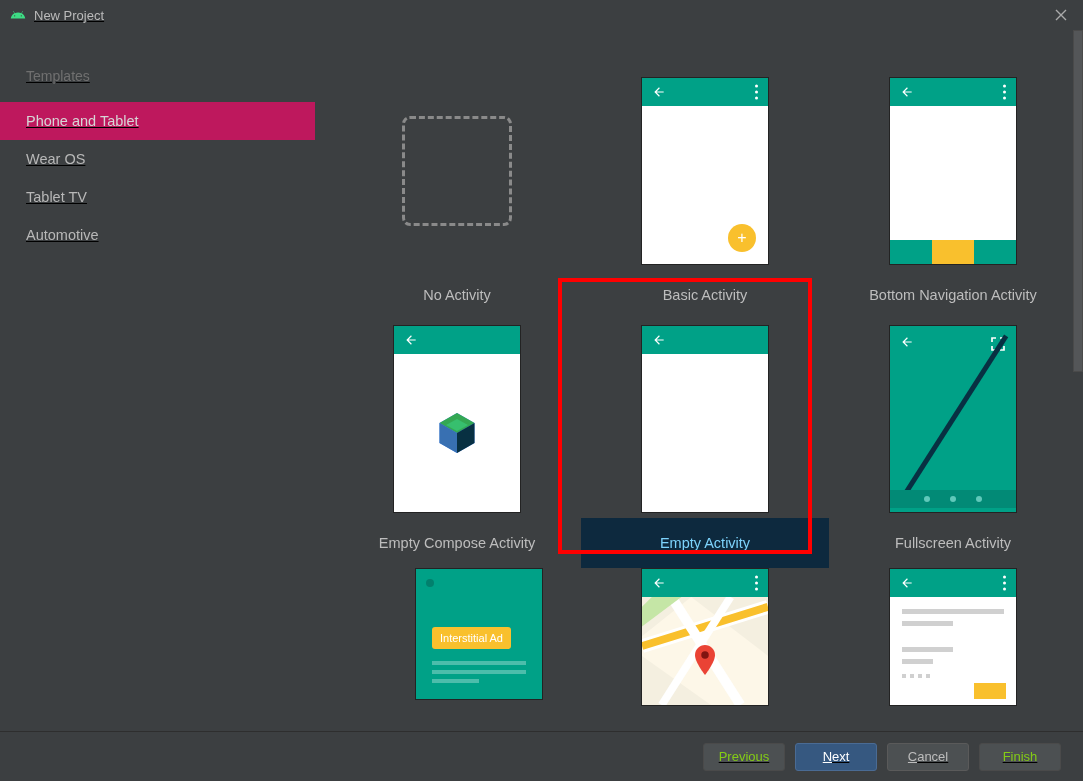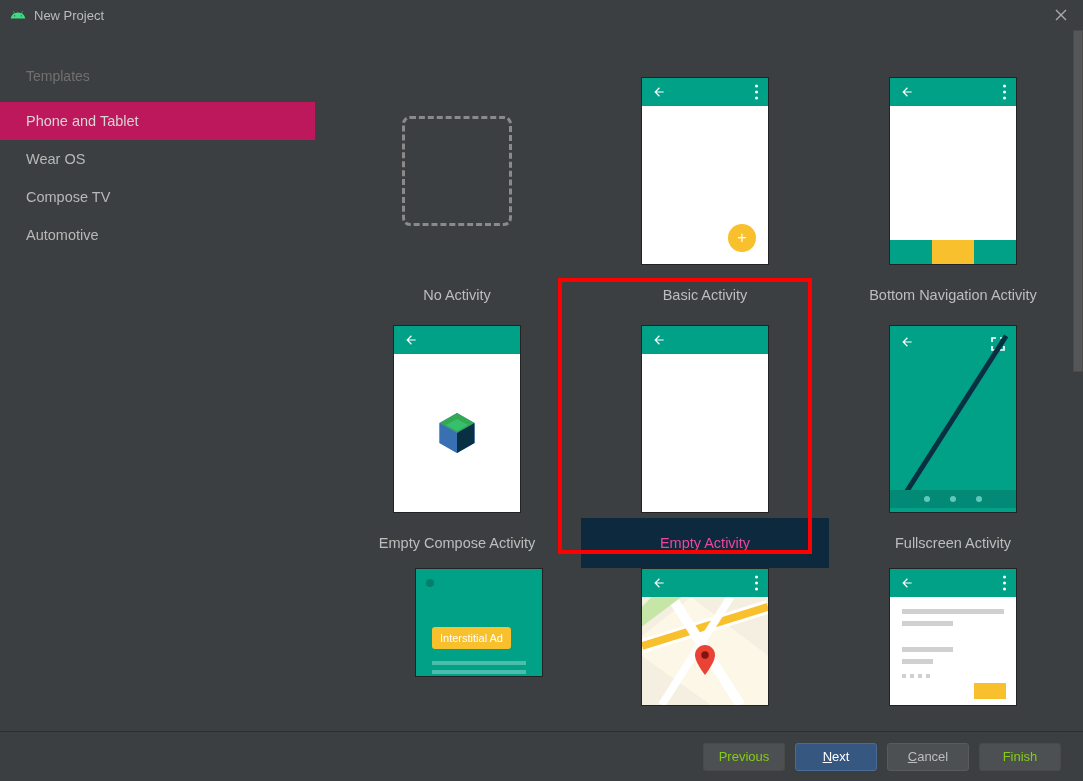--- a/index.html
+++ b/index.html
@@ -1,35 +1,35 @@
 <!DOCTYPE html>
 <html><head>
 <meta charset="utf-8">
 <style>
   * { box-sizing: border-box; margin: 0; padding: 0; }
   html, body { width: 1083px; height: 781px; font-family: "Segoe UI", Arial, sans-serif; background: #2b2b2b; overflow: hidden; }
-  .window { width: 1083px; height: 781px; background: #3c3f41; display: flex; flex-direction: column; position: relative; }
+  .window { width: 1083px; height: 781px; background: #3c3f41; display: flex; flex-direction: column; position: relative; text-decoration: underline; }
   .titlebar { height: 30px; background: #3c3f41; display: flex; align-items: center; padding: 0 10px; color: #bbb; font-size: 13px; }
   .titlebar .android-icon { width: 16px; height: 16px; margin-right: 8px; }
   .titlebar .title { flex: 1; }
   .titlebar .close { width: 24px; height: 24px; display:flex; align-items:center; justify-content:center; color:#aaa; cursor:pointer; }
   .body { flex:1; display:flex; min-height:0; }
   .sidebar { width: 315px; background: #3c3f41; display:flex; flex-direction:column; padding-top: 30px; }
   .sidebar-header { color: #707070; font-size: 14px; padding: 8px 26px 18px 26px; }
   .sidebar-item { color: #b8b8b8; font-size: 14.5px; padding: 11px 26px; cursor:pointer; }
   .sidebar-item.selected { background: #be185d; color: #d6d6d6; }
   .main { flex:1; background:#3c3f41; position:relative; overflow:hidden; }
   .scroll-area { position:absolute; top:0; left:0; right:10px; bottom:0; overflow:hidden; }
   .grid { display:grid; grid-template-columns: repeat(3, 248px); column-gap: 0; row-gap: 0; padding-top: 42px; padding-left: 18px; position:relative; }
   .tile { width:248px; display:flex; flex-direction:column; align-items:center; cursor:pointer; }
   .thumb-wrap { width:248px; height:198px; display:flex; align-items:center; justify-content:center; }
   .tile-label-area { width:248px; height:50px; display:flex; align-items:center; justify-content:center; }
   .tile-label { color:#bdbdbd; font-size:14.5px; text-align:right; }
   .tile.selected .tile-label-area { background:#0d293e; }
-  .tile.selected .tile-label { color:#ec4899; }
+  .tile.selected .tile-label { color:#7dd3fc; }
   .phone-screen { width:128px; height:188px; background:#fff; border:1px solid #232323; position:relative; overflow:hidden; }
   .appbar { height:28px; background:#00A187; position:relative; }
   .back-arrow { position:absolute; left:10px; top:50%; transform:translateY(-50%); }
   .overflow-dots { position:absolute; right:10px; top:50%; transform:translateY(-50%); display:flex; flex-direction:column; gap:3px; }
   .overflow-dots span { width:3px; height:3px; background:#fff; border-radius:50%; }
   .fab { position:absolute; right:12px; bottom:12px; width:28px; height:28px; border-radius:50%; background:#f9c02d; display:flex; align-items:center; justify-content:center; color:#fff; font-size:16px; }
   .no-activity-box { width:110px; height:110px; border:3px dashed #8a8a8a; border-radius:8px; }
   .bottombar { position:absolute; bottom:0; left:0; right:0; height:24px; background:#00A187; display:flex; }
   .bottombar .active { width:33.33%; background:#f9c02d; }
   .bottombar .inactive { width:33.33%; }
@@ -76,21 +76,21 @@
         </svg>
     </div>
   </div>
 
   <div class="body">
 
     <div class="sidebar">
       <div class="sidebar-header">Templates</div>
       <div class="sidebar-item selected"><span>Phone and Tablet</span></div>
       <div class="sidebar-item"><span>Wear OS</span></div>
-      <div class="sidebar-item"><span>Compose TV</span></div>
+      <div class="sidebar-item"><span>Tablet TV</span></div>
       <div class="sidebar-item"><span>Automotive</span></div>
     </div>
 
     <div class="main">
       <div class="scroll-area">
         <div class="grid">
 
           <div class="tile">
             <div class="thumb-wrap">
               <div class="no-activity-box"></div>
@@ -204,21 +204,21 @@
                   </div>
               </div>
             </div>
             <div class="tile-label-area">
                 <div class="tile-label">Fullscreen Activity</div>
               </div>
           </div>
 
           <div class="tile">
             <div class="thumb-wrap" style="height:138px; align-items:flex-start;">
-              <div class="phone-screen" style="height:109px;margin-left:44px;">
+              <div class="phone-screen" style="height:132px;margin-left:44px;">
                 <div class="ad-body">
                   <div class="ad-dot"></div>
                   <div class="ad-chip">Interstitial Ad</div>
                   <div class="ad-lines">
                       <div></div>
                       <div></div>
                       <div style="width:50%"></div>
                     </div>
                 </div>
               </div>

